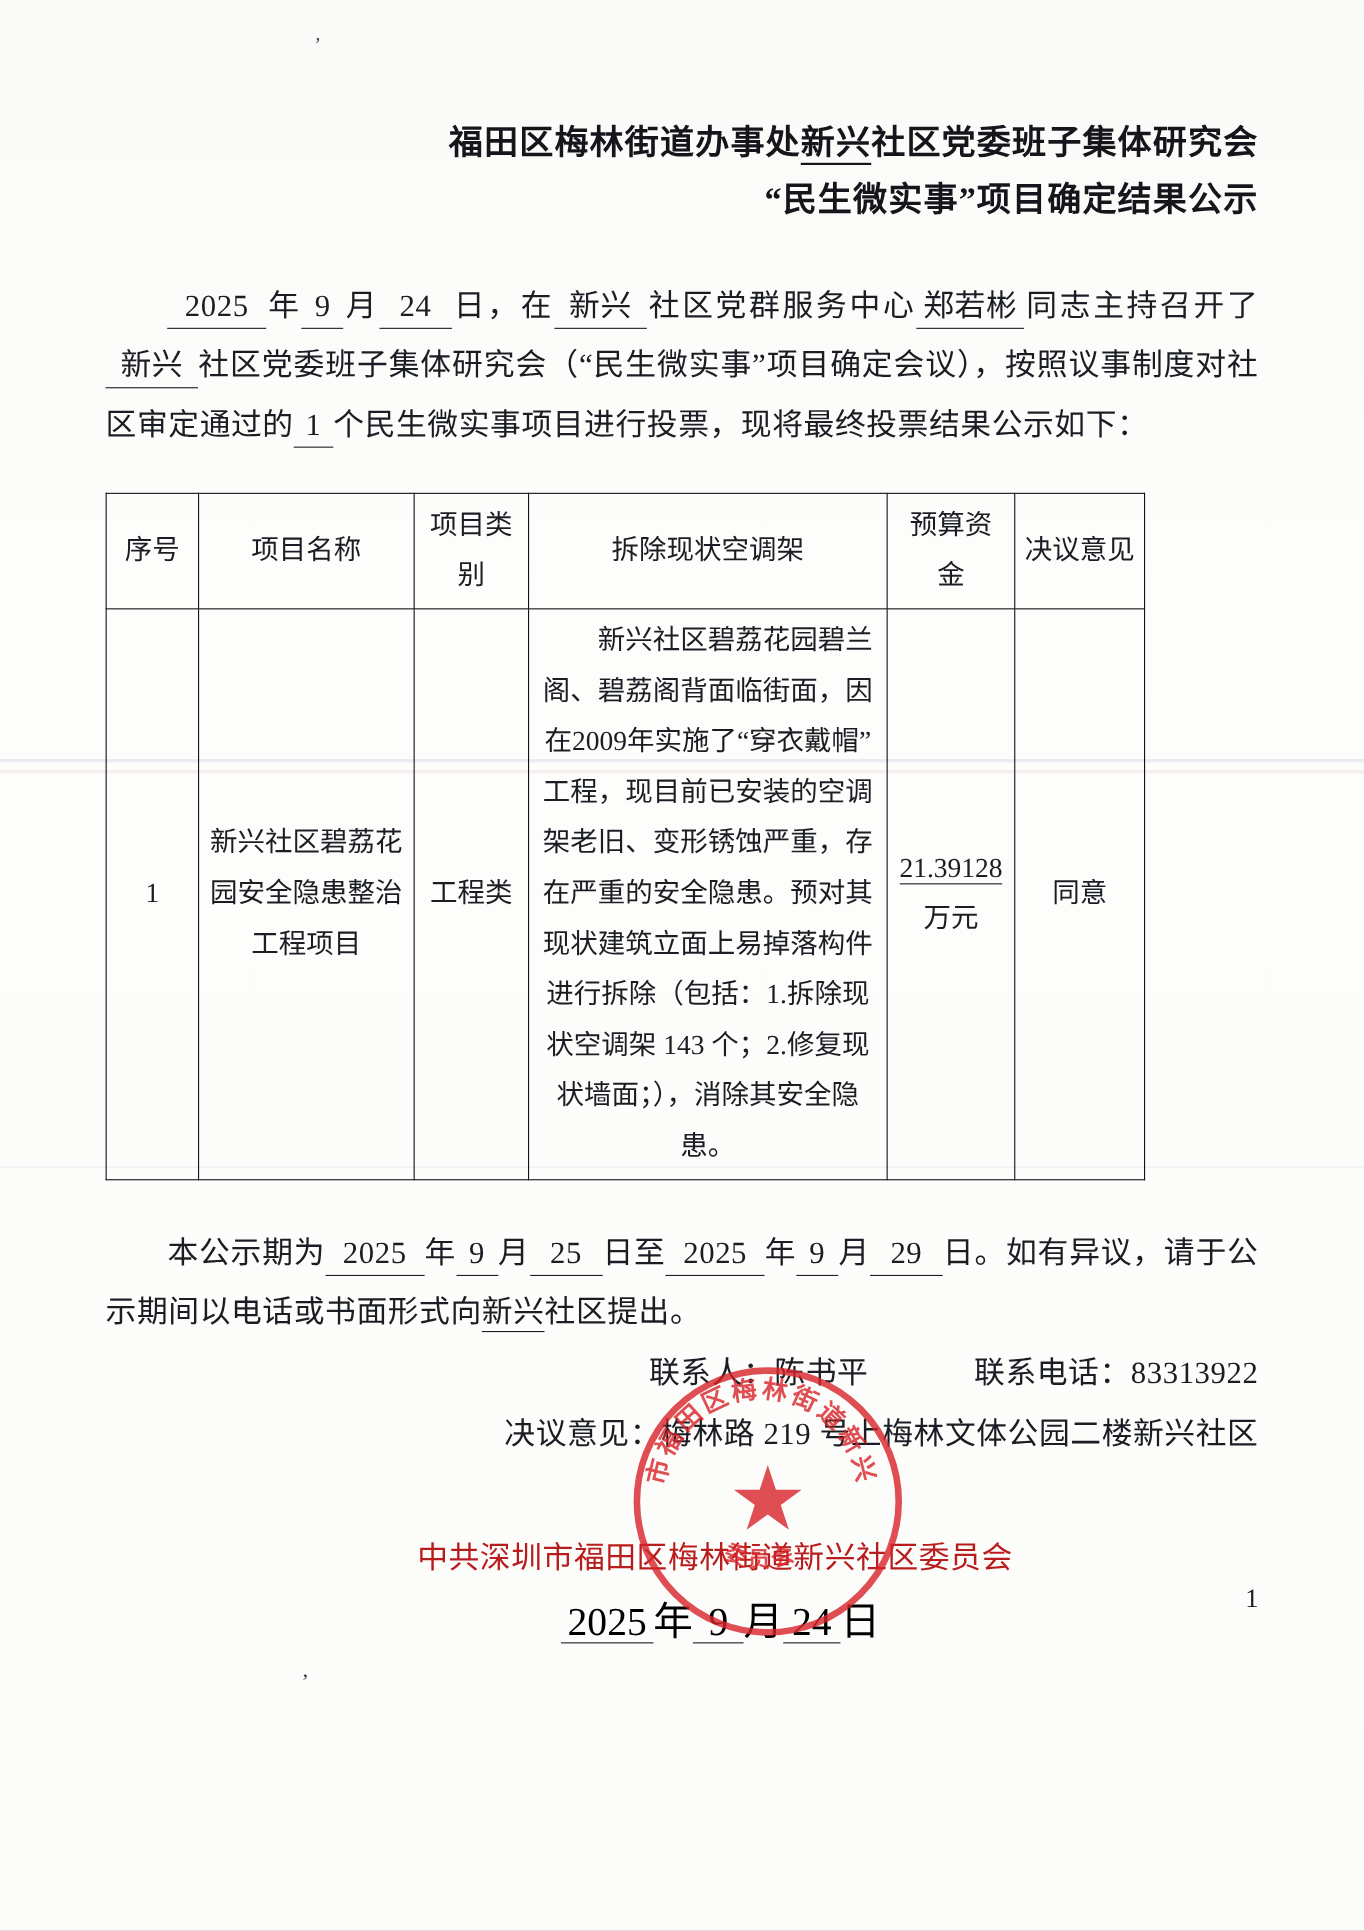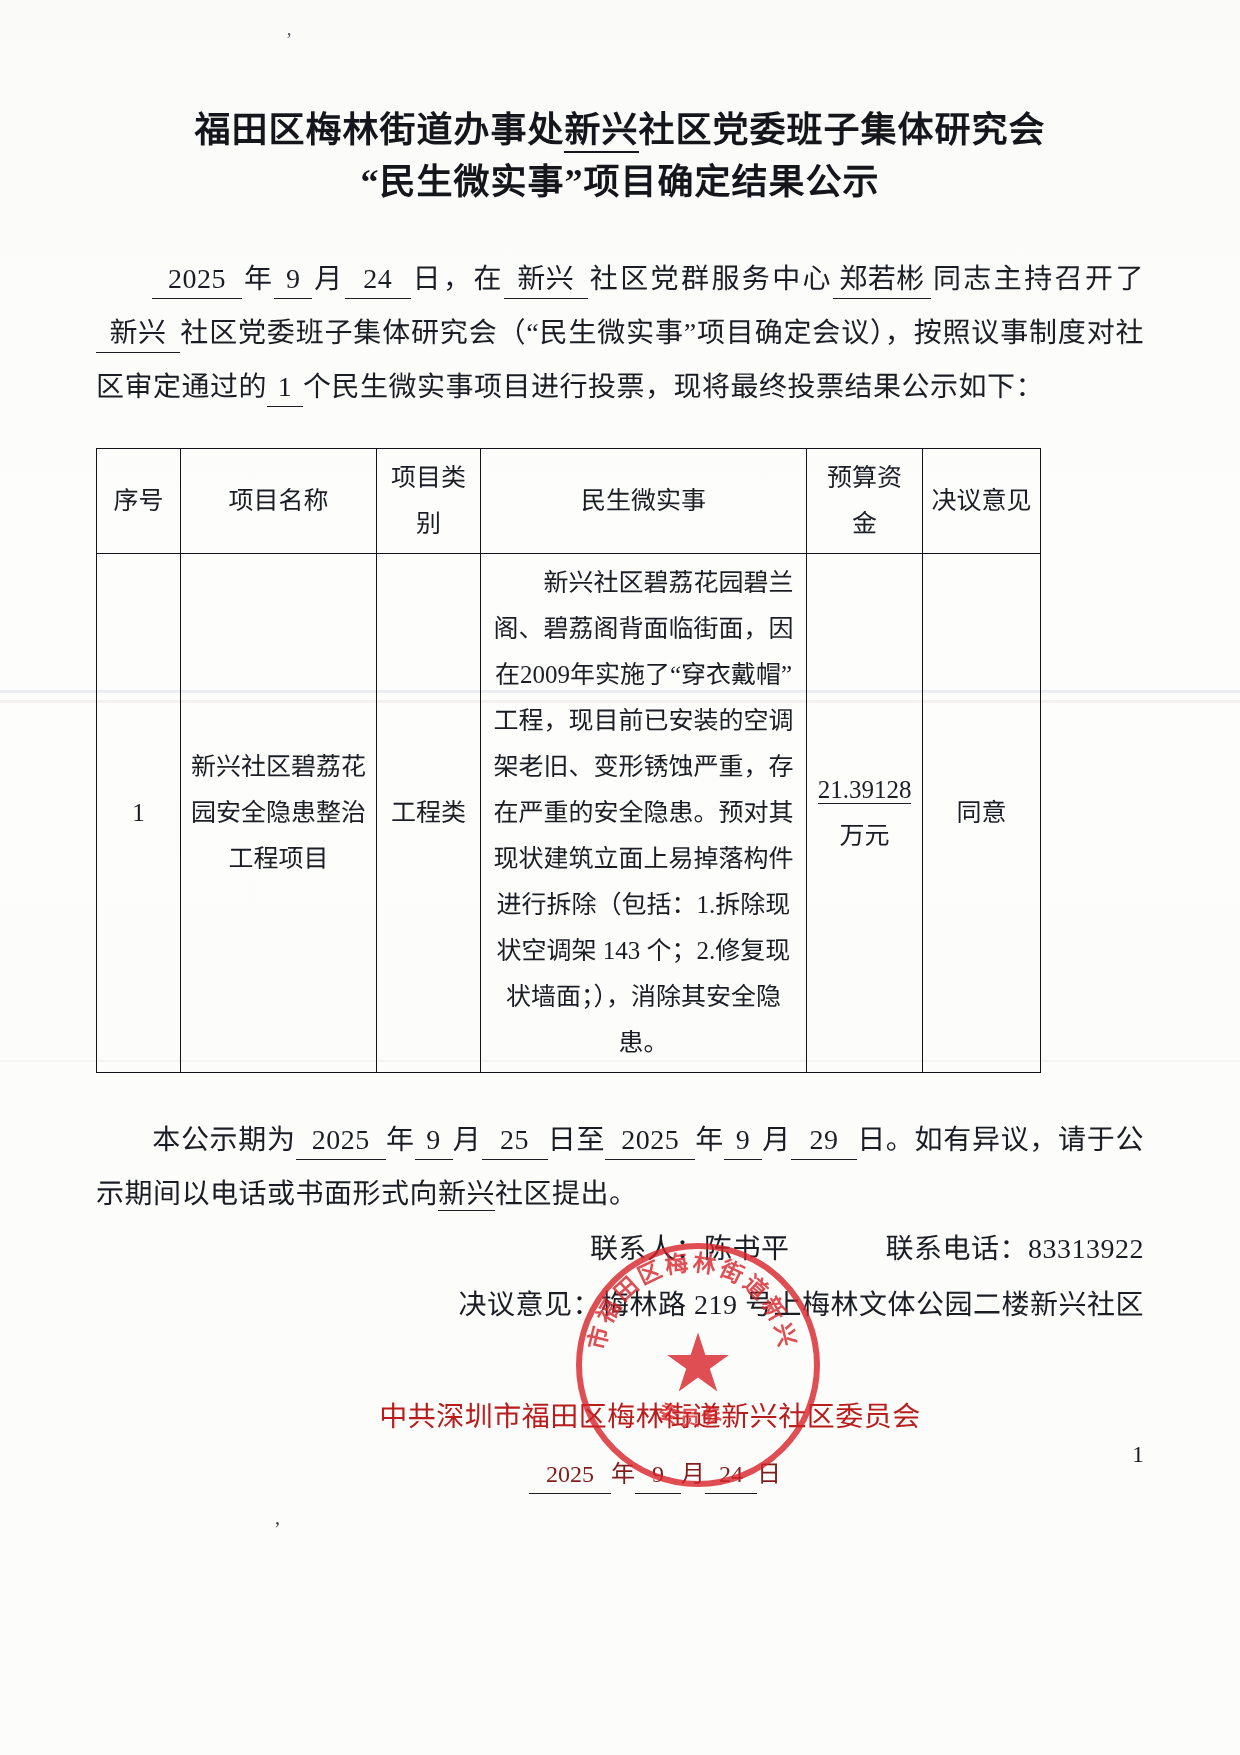--- a/index.html
+++ b/index.html
@@ -40,24 +40,24 @@
   .scan-band.b3 { top: 1060px; background: rgba(170,170,190,0.10); height: 2px; }
 
   .content {
     position: relative;
     padding: 0 96px;
     z-index: 3;
   }
 
   
   .doc-title {
-    text-align: center;
+    text-align: right;
     font-family: "Liberation Serif", "DejaVu Serif", serif;
     font-weight: bold;
-    font-size: 36px;
+    font-size: 31px;
     line-height: 52px;
     color: #14161c;
     letter-spacing: 1px;
     padding-top: 104px;
     margin: 0;
   }
   .doc-title .line2 { display: block; }
   .u-title {
     border-bottom: 2px solid #14161c;
     padding-bottom: 1px;
@@ -162,23 +162,23 @@
     z-index: 4;
   }
   .sign-org {
     font-size: 28px;
     line-height: 52px;
     color: #b91c1c;
     letter-spacing: 0.5px;
     padding-left: 60px;
   }
   .sign-date {
-    font-size: 24px;
+    font-size: 36px;
     line-height: 54px;
-    color: #7f1d1d;
+    color: #000000;
     padding-left: 70px;
     margin-top: 4px;
   }
   .sign-date .fill { min-width: 70px; }
   .sign-date .fill.d { min-width: 40px; }
   .sign-date .fill.m { min-width: 34px; }
 
   
   .seal {
     position: absolute;
@@ -261,21 +261,21 @@
             <col class="col-type">
           <col class="col-desc">
             <col class="col-money">
             <col class="col-vote">
         </colgroup>
         <thead>
           <tr>
             <th>序号</th>
             <th>项目名称</th>
             <th>项目类别</th>
-            <th>民生微实事</th>
+            <th>拆除现状空调架</th>
             <th>预算资金</th>
             <th>决议意见</th>
           </tr>
         </thead>
         <tbody>
           <tr>
             <td>1</td>
             <td class="name">新兴社区碧荔花园安全隐患整治工程项目</td>
             <td>工程类</td>
             <td class="desc"><span class="ind"></span><span>新兴社区碧荔花园碧兰阁、碧荔阁背面临街面，因在2009年实施了“穿衣戴帽”工程，现目前已安装的空调架老旧、变形锈蚀严重，存在严重的安全隐患。预对其现状建筑立面上易掉落构件进行拆除（包括：1.拆除现状空调架 143 个；2.修复现状墙面；），消除其安全隐患。</span></td>

